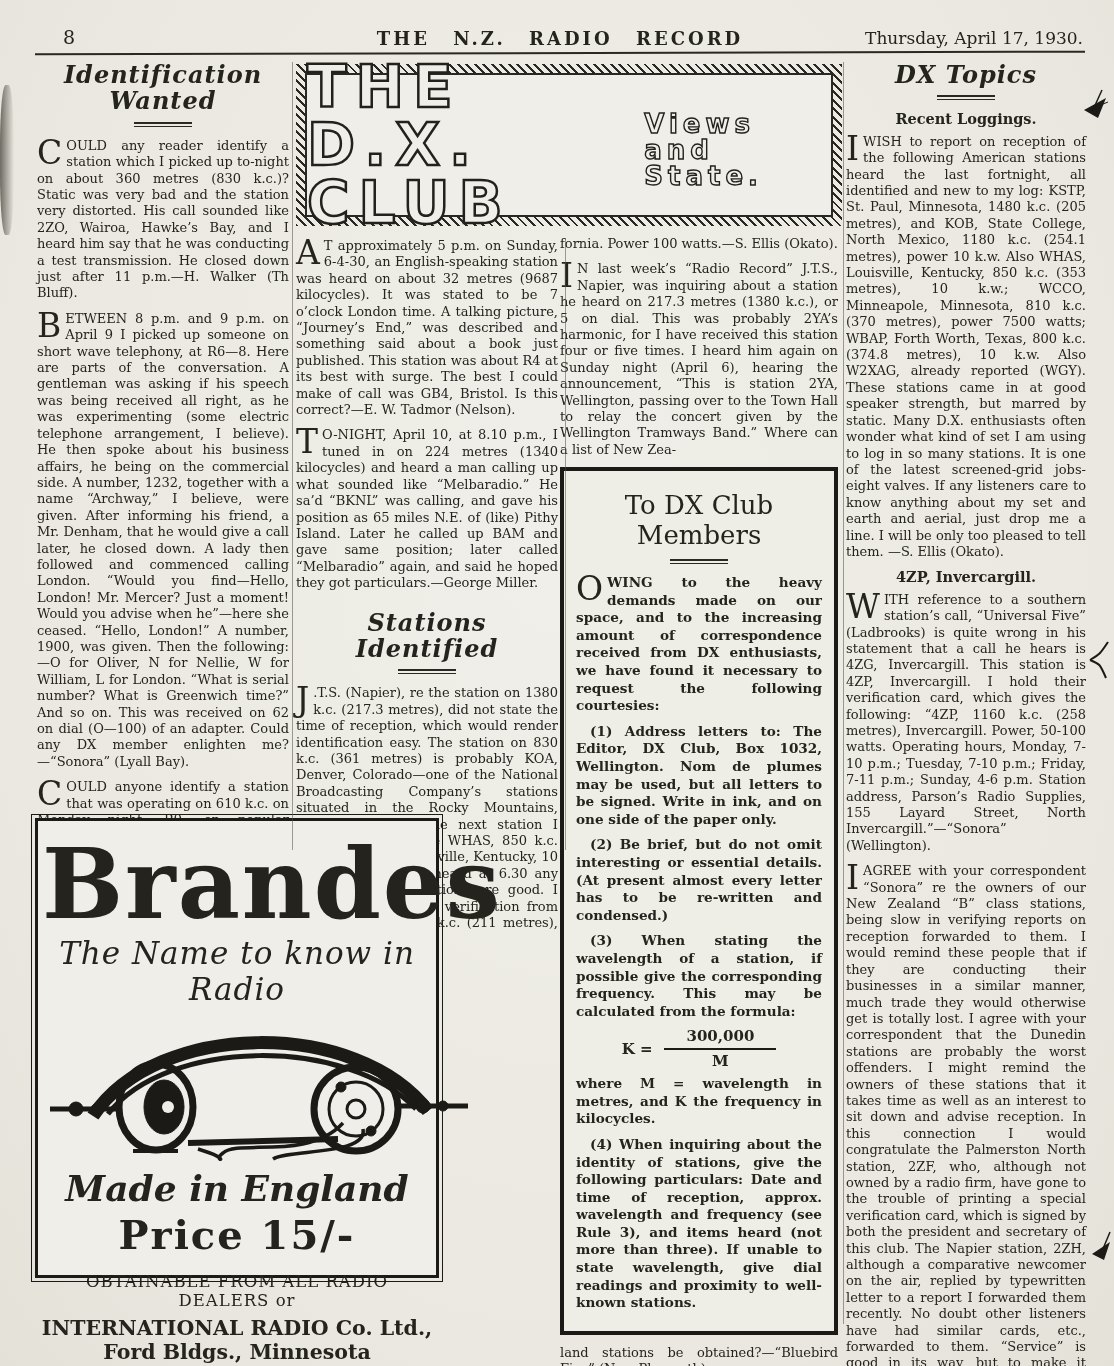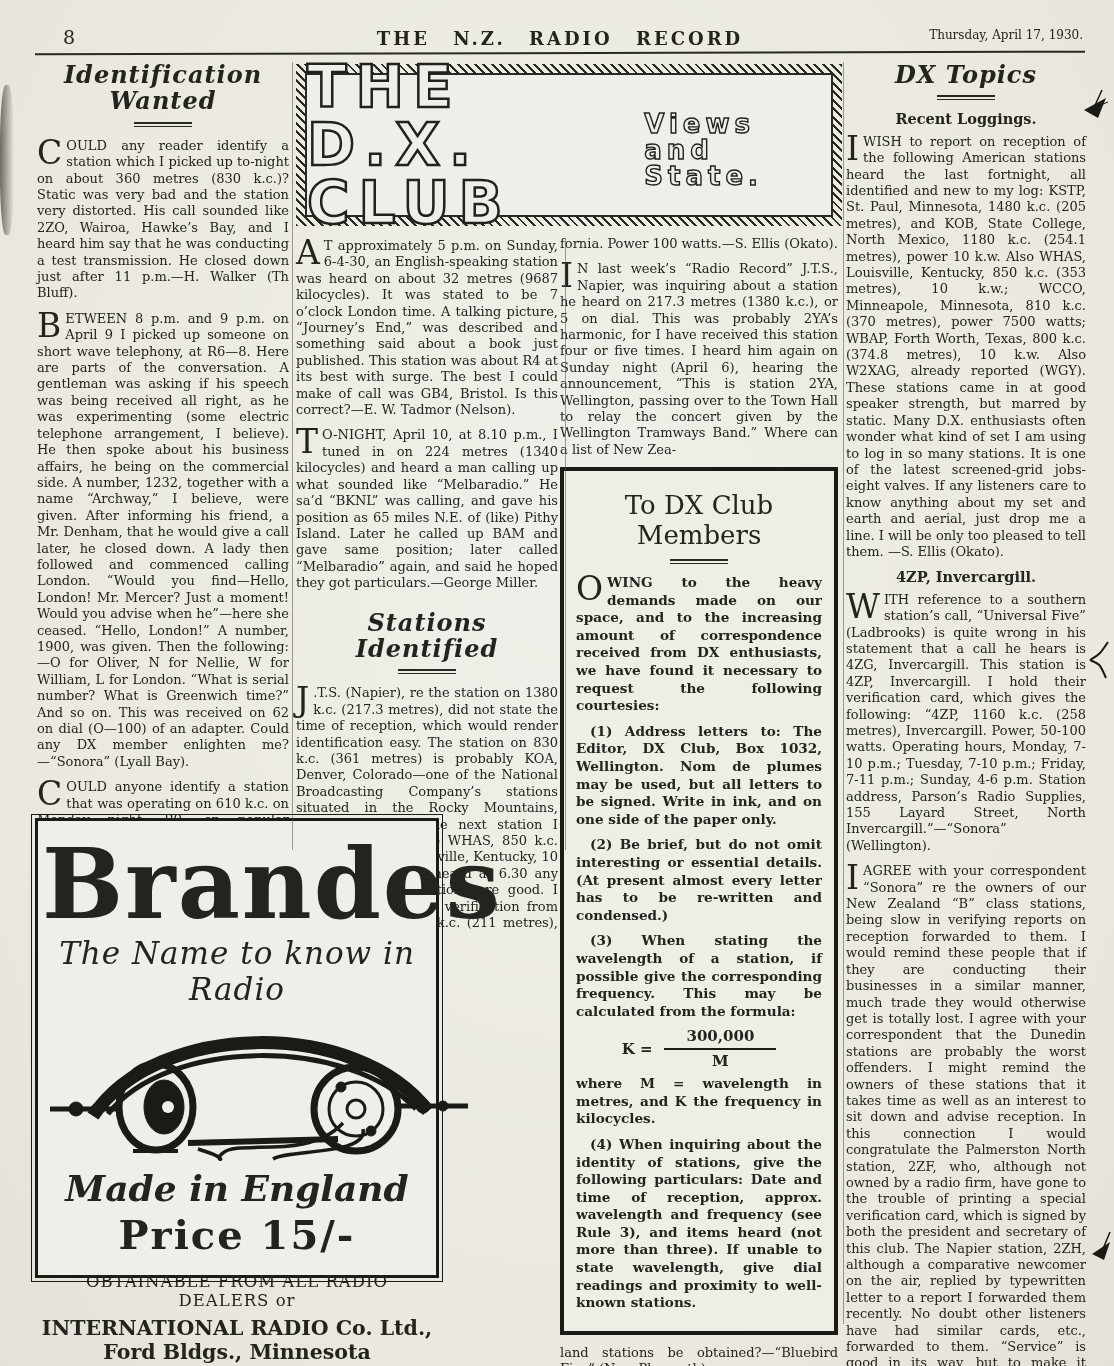--- a/index.html
+++ b/index.html
@@ -6,21 +6,21 @@
   body{
     width:1114px;height:1366px;position:relative;overflow:hidden;
     background:radial-gradient(ellipse at 50% 40%, #f0efe9 0%, #eae8e0 70%, #e3e1d8 100%);
     font-family:"DejaVu Serif","Liberation Serif",serif;
     color:#25231e;
   }
   
   .hdr{position:absolute;left:35px;top:26px;width:1050px;height:24px;}
   .hdr .pnum{position:absolute;left:28px;top:0;font-size:19px;}
   .hdr .mast{position:absolute;left:0;right:0;top:2px;text-align:center;font-size:18px;font-weight:bold;letter-spacing:3px;word-spacing:14px;}
-  .hdr .date{position:absolute;right:2px;top:2px;font-size:12px;}
+  .hdr .date{position:absolute;right:2px;top:2px;font-size:17px;}
   .hdr-rule{position:absolute;left:35px;top:52px;width:1050px;border-top:2px solid #2a2822;transform:rotate(-0.15deg);}
   
   .col{position:absolute;text-align:justify;font-size:13px;line-height:16.4px;}
   p.para{margin:0 0 9px 0;}
   .dropcap{float:left;font-size:33px;line-height:27px;padding:1px 4px 0 0;font-weight:normal;}
   .sect-title{font-style:italic;font-weight:bold;font-size:24px;text-align:center;letter-spacing:1px;line-height:1.1;margin:0;}
   .title-rule{width:58px;margin:7px auto 11px auto;border-top:2px solid #2a2822;border-bottom:1px solid #2a2822;height:2px;}
   .subhead{font-weight:bold;font-size:14.5px;text-align:center;margin:4px 0 6px 0;}
   
   .vrule{position:absolute;width:1px;background:#55524a;opacity:.55;}

